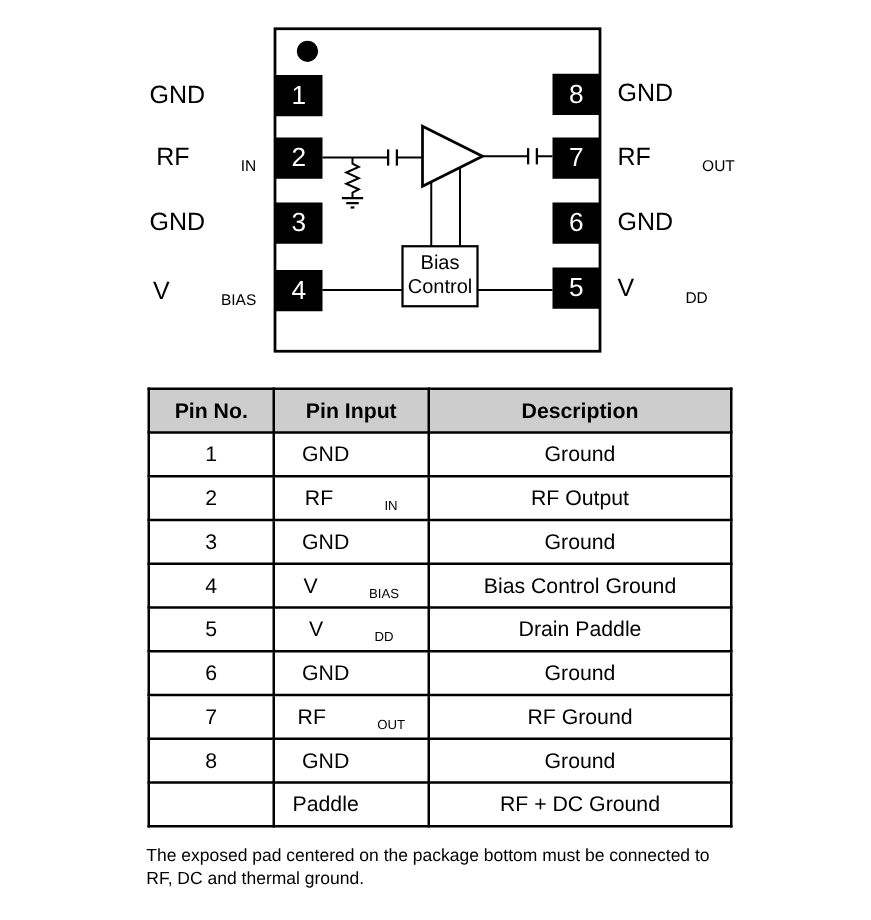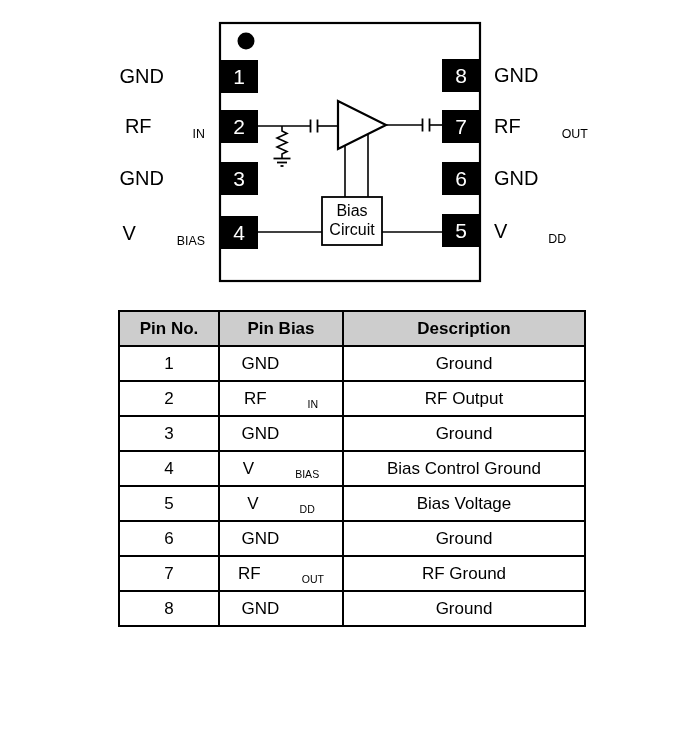--- a/index.html
+++ b/index.html
@@ -159,34 +159,34 @@
     <div class="pin-label left" style="top:164px"><span>GND</span><sub></sub></div>
     <div class="pin-label left" style="top:219px"><span>V</span><sub>BIAS</sub></div>
 
     <div class="pin-label right" style="top:61px"><span>GND</span><sub></sub></div>
     <div class="pin-label right" style="top:112px"><span>RF</span><sub>OUT</sub></div>
     <div class="pin-label right" style="top:164px"><span>GND</span><sub></sub></div>
     <div class="pin-label right" style="top:217px"><span>V</span><sub>DD</sub></div>
 
     <div class="bias-label">
       <span>Bias</span>
-      <span>Circuit</span>
+      <span>Control</span>
     </div>
   </div>
 
   <table class="pin-table">
     <colgroup>
         <col style="width:100px">
         <col style="width:124px">
         <col style="width:242px">
       </colgroup>
     <thead>
       <tr>
         <th>Pin No.</th>
-        <th>Pin Bias</th>
+        <th>Pin Input</th>
         <th>Description</th>
       </tr>
     </thead>
     <tbody>
       <tr>
         <td>1</td>
         <td><span>GND</span><sub></sub></td>
         <td>Ground</td>
       </tr>
       <tr>
@@ -200,34 +200,40 @@
         <td>Ground</td>
       </tr>
       <tr>
         <td>4</td>
         <td><span>V</span><sub>BIAS</sub></td>
         <td>Bias Control Ground</td>
       </tr>
       <tr>
         <td>5</td>
         <td><span>V</span><sub>DD</sub></td>
-        <td>Bias Voltage</td>
+        <td>Drain Paddle</td>
       </tr>
       <tr>
         <td>6</td>
         <td><span>GND</span><sub></sub></td>
         <td>Ground</td>
       </tr>
       <tr>
         <td>7</td>
         <td><span>RF</span><sub>OUT</sub></td>
         <td>RF Ground</td>
       </tr>
       <tr>
         <td>8</td>
         <td><span>GND</span><sub></sub></td>
         <td>Ground</td>
       </tr>
+      <tr>
+        <td></td>
+        <td><span>Paddle</span><sub></sub></td>
+        <td>RF + DC Ground</td>
+      </tr>
     </tbody>
   </table>
 
+  <div class="footnote">The exposed pad centered on the package bottom must be connected to RF, DC and thermal ground.</div>
 
 </div>
 
 </body></html>

